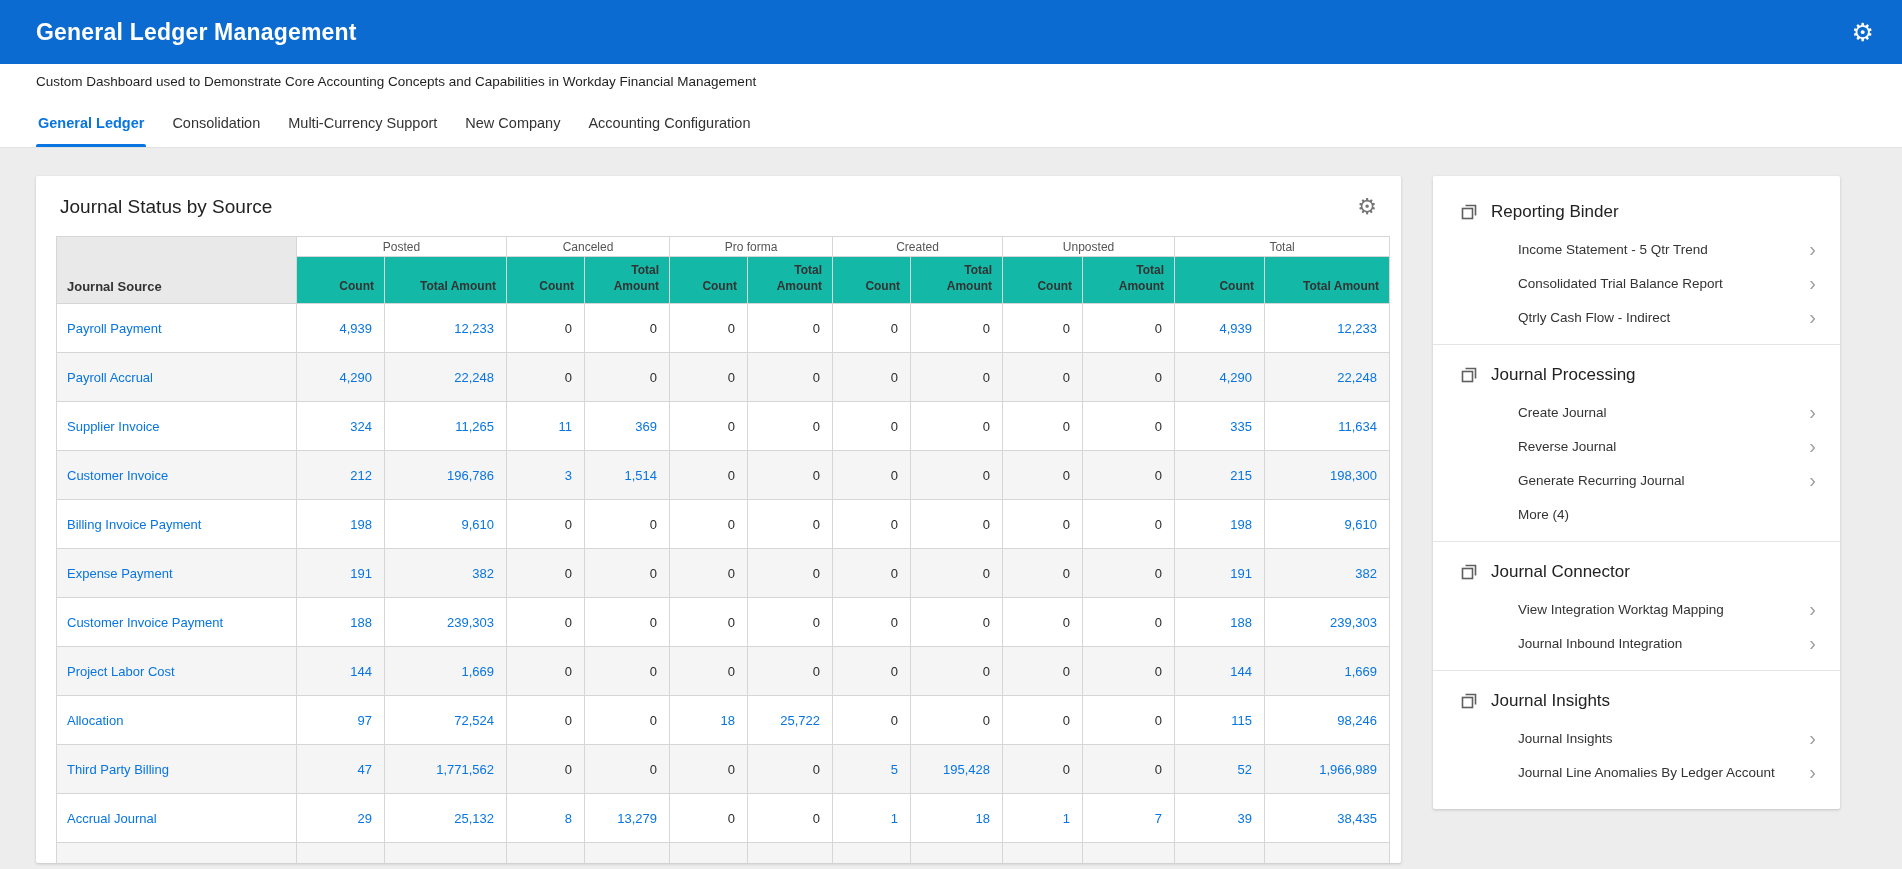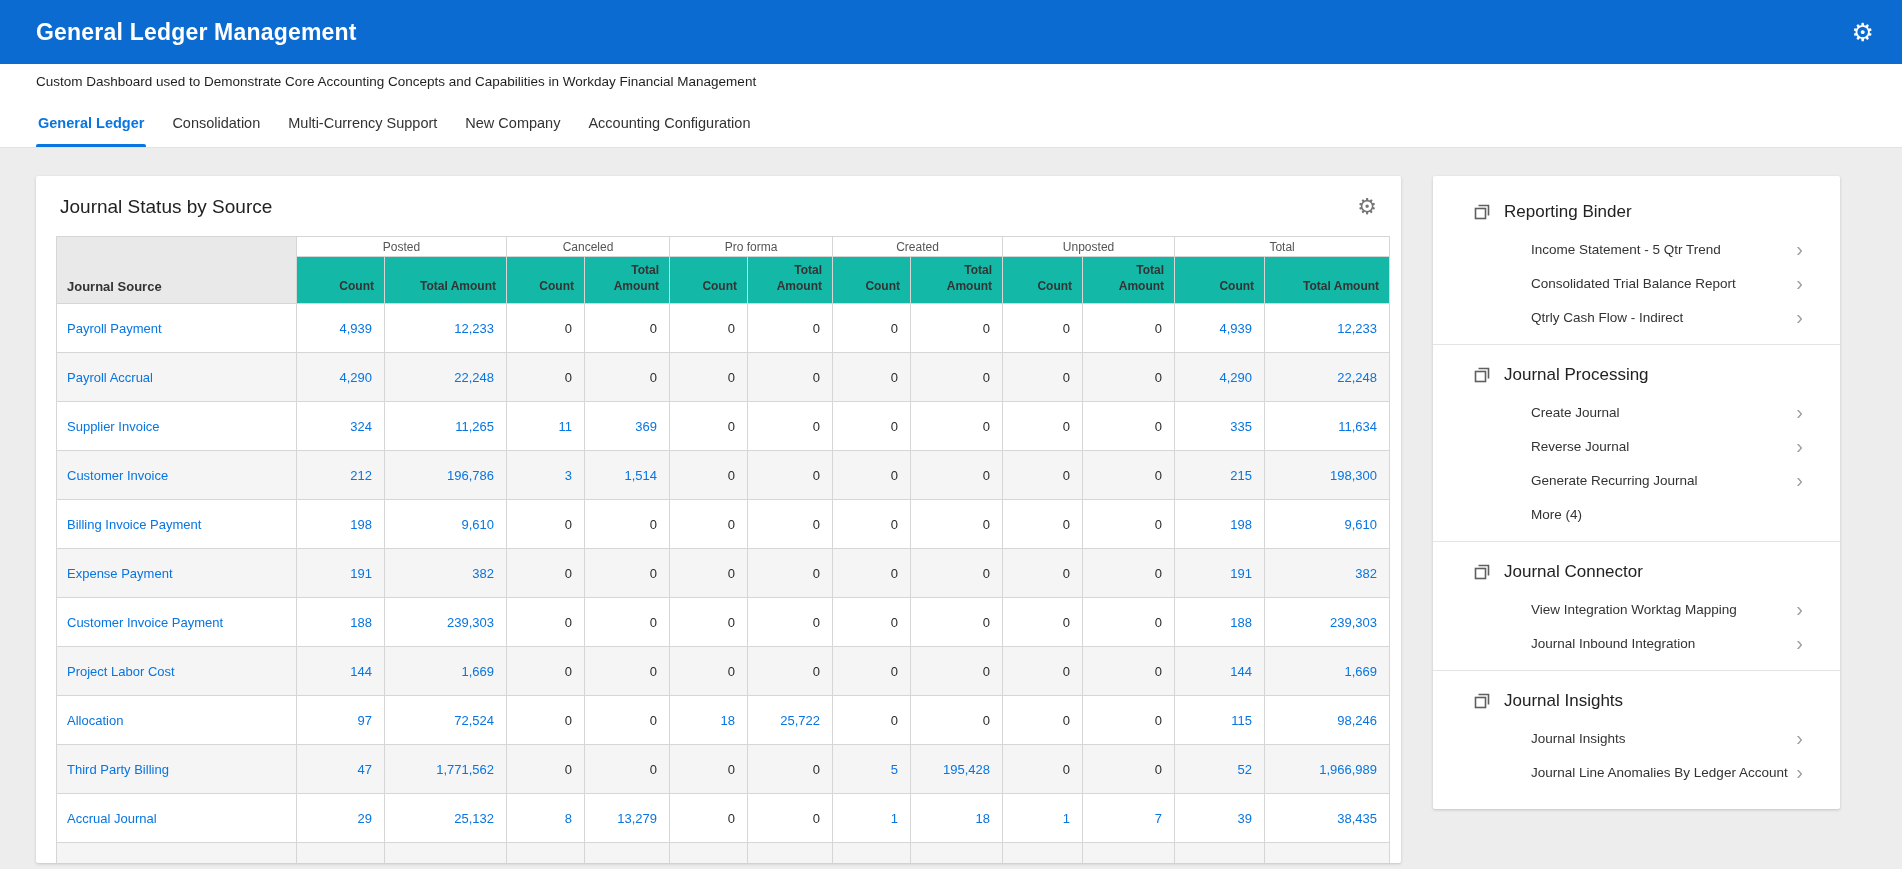--- a/index.html
+++ b/index.html
@@ -43,21 +43,21 @@
     text-align:left; vertical-align:bottom; padding:6px 10px 9px; }
   tbody td { height:49px; }
   td.src { padding:0 10px; color:#0875e1; cursor:pointer; }
   td.num { text-align:right; padding:0 12px; color:#2b2b2b; }
   td.num.link { color:#0875e1; cursor:pointer; }
   tbody tr:nth-child(even) { background:#f5f5f5; }
   tr.partial td { height:20px; border-bottom:none; }
 
   
   .side-card { width:407px; padding:6px 0 10px; }
-  .section { padding:14px 17px 10px; }
+  .section { padding:14px 4px 10px; }
   .section + .section { border-top:1px solid #e4e4e4; }
   .sec-head { display:flex; align-items:center; gap:12px; padding:6px 20px 10px 22px; }
   .sec-head .sec-title { font-size:17px; color:#222; }
   .sec-item { display:flex; align-items:center; justify-content:space-between;
     height:34px; padding:0 14px 0 54px; cursor:pointer;margin-left:27px; }
   .sec-item .lbl { font-size:13.5px; color:#333; }
   .sec-item .chev { color:#9e9e9e; font-size:20px; line-height:1; padding-right:6px; }
 </style>
 </head>
 <body>

